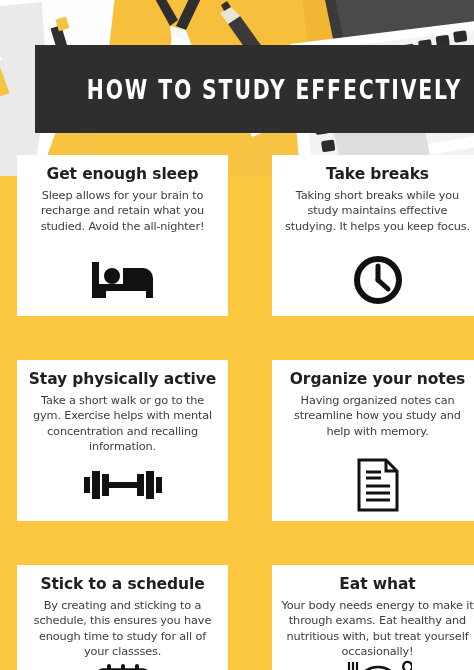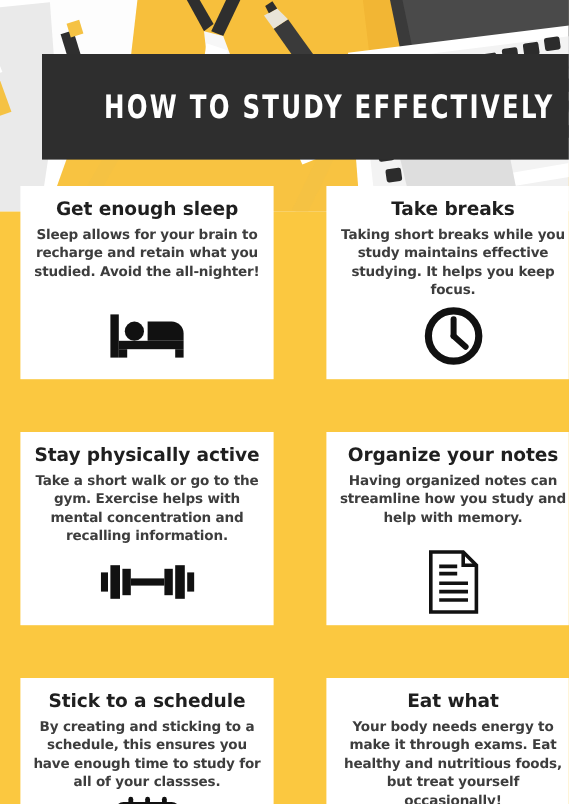--- a/index.html
+++ b/index.html
@@ -91,21 +91,21 @@
     font-weight: 700;
     font-size: 15.5px;
     line-height: 1.15;
     text-align: center;
     margin: 2px 0 4px 0;
     letter-spacing: -0.1px;
   }
   .card-body {
     color: #3d3d3d;
     font-family: "DejaVu Sans", sans-serif;
-    font-weight: 700;
+    font-weight: 400;
     font-size: 11.3px;
     line-height: 1.37;
     text-align: center;
     margin: 0;
     letter-spacing: -0.15px;
   }
   .card-icon {
     margin-top: auto;
     margin-bottom: 2px;
     display: flex;
@@ -321,21 +321,21 @@
           <line x1="3" y1="26" x2="53" y2="26" stroke="#111111" stroke-width="1.8"></line>
           <line x1="3" y1="34" x2="53" y2="34" stroke="#111111" stroke-width="1.8"></line>
           <line x1="3" y1="41" x2="53" y2="41" stroke="#111111" stroke-width="1.8"></line>
           <path d="M36 41 L43 33" stroke="#111111" stroke-width="3"></path>
         </svg>
       </div>
     </div>
 
     <div class="card">
       <div class="card-title">Eat what</div>
-      <p class="card-body">Your body needs energy to make it through exams. Eat healthy and nutritious foods, but treat yourself occasionally!</p>
+      <p class="card-body">Your body needs energy to make it through exams. Eat healthy and nutritious with, but treat yourself occasionally!</p>
       <div class="card-icon">
         <svg width="68" height="54" viewBox="0 0 68 54">
 
           <line x1="5" y1="2" x2="5" y2="14" stroke="#111111" stroke-width="2.2"></line>
           <line x1="9" y1="2" x2="9" y2="14" stroke="#111111" stroke-width="2.2"></line>
           <line x1="13" y1="2" x2="13" y2="14" stroke="#111111" stroke-width="2.2"></line>
           <path d="M3 14 h12 v4 a6 6 0 0 1 -4 5 v29" fill="none" stroke="#111111" stroke-width="2.2"></path>
           <line x1="9" y1="23" x2="9" y2="52" stroke="#111111" stroke-width="2.4"></line>
 
           <circle cx="34" cy="29" r="22" fill="none" stroke="#111111" stroke-width="2.6"></circle>

